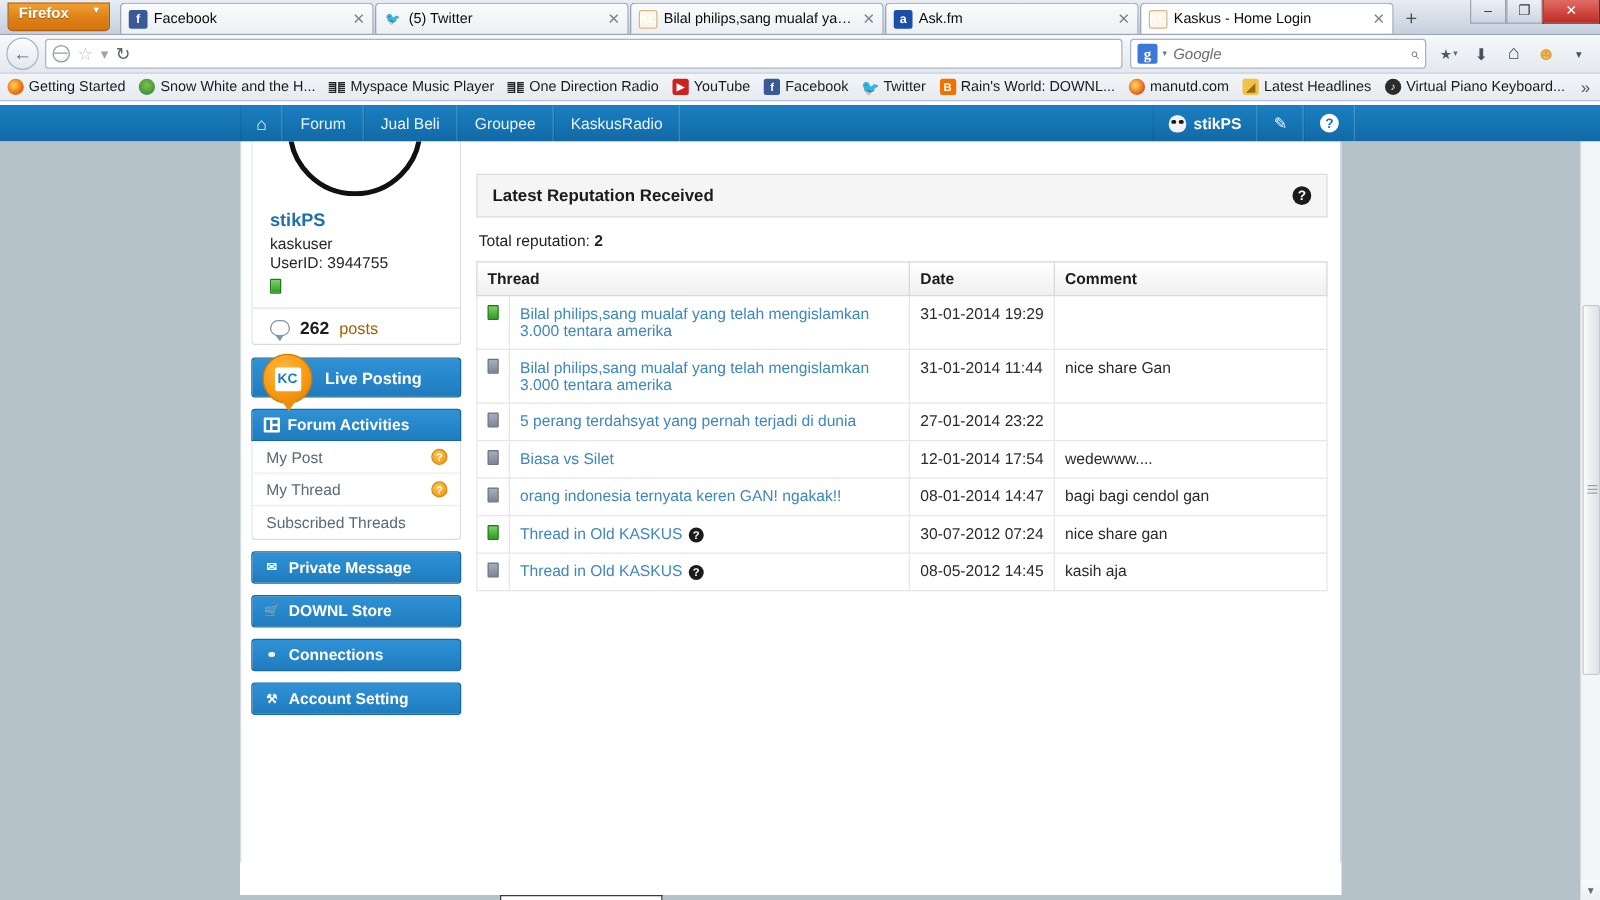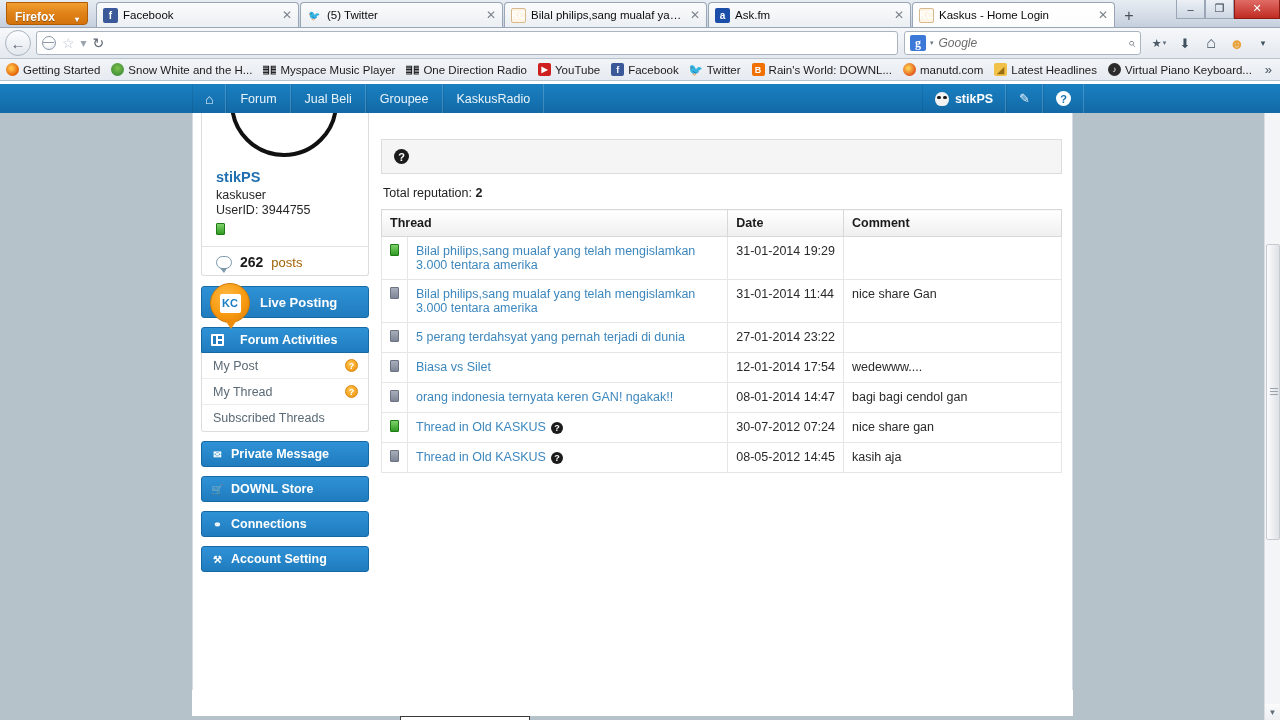--- a/index.html
+++ b/index.html
@@ -21,21 +21,21 @@
     position: relative;
     border-bottom: 1px solid #9aa6b5;
   }
   .ff-button {
     margin-left: 6px; margin-bottom: 2px;
     height: 23px; min-width: 82px;
     background: linear-gradient(to bottom, #f0a030 0%, #e08218 50%, #d4730c 100%);
     border: 1px solid #b05d06;
     border-radius: 0 0 4px 4px;
     color: #ffffff; font-size: 12px; font-weight: bold;
-    display: flex; align-items: flex-end; justify-content: center;
+    display: flex; align-items: flex-start; justify-content: center;
     gap: 20px;
     text-shadow: 0 1px 0 rgba(0,0,0,.35);
     padding: 0 8px;
   }
   .ff-caret { font-size: 8px; }
 
   .tabstrip { display: flex; align-items: flex-end; height: 28px; margin-left: 8px; flex: 1; }
   .tab {
     height: 25px;
     width: 203px;
@@ -319,21 +319,21 @@
     color: #1a7ec4; font-size: 11px; font-weight: bold;
     position: relative; z-index: 2;
   }
 
   .menu-group { margin-top: 9px; }
   .menu-head {
     height: 26px;
     background: linear-gradient(to bottom, #2f92d6 0%, #1f7cbe 100%);
     border: 1px solid #1669a3;
     border-radius: 3px;
-    display: flex; align-items: center; gap: 16px;
+    display: flex; align-items: center; gap: 6px;
     padding-left: 9px;
     color: #ffffff; font-weight: bold; font-size: 12.5px;
   }
   .menu-head.rounded-top { border-radius: 3px 3px 0 0; }
   .mh-ic {
     width: 13px; height: 12px; flex: 0 0 13px;
     display: flex; align-items: center; justify-content: center;
     font-size: 10px; color: #ffffff;
   }
   .mh-ic.tile { background: #ffffff; border-radius: 1px; position: relative; }
@@ -689,20 +689,21 @@
             </div>
             <div class="menu-btn">
               <span class="mh-ic">⚒</span>
               <span>Account Setting</span>
             </div>
           </div>
 
           <div class="main-col">
 
             <div class="section-head">
+              <span class="section-title">Latest Reputation Received</span>
               <span class="help-dot">?</span>
             </div>
 
             <div class="total-rep">
               <span>Total reputation:</span>
               <b>2</b>
             </div>
 
             <table class="rep-table">
               <thead>

